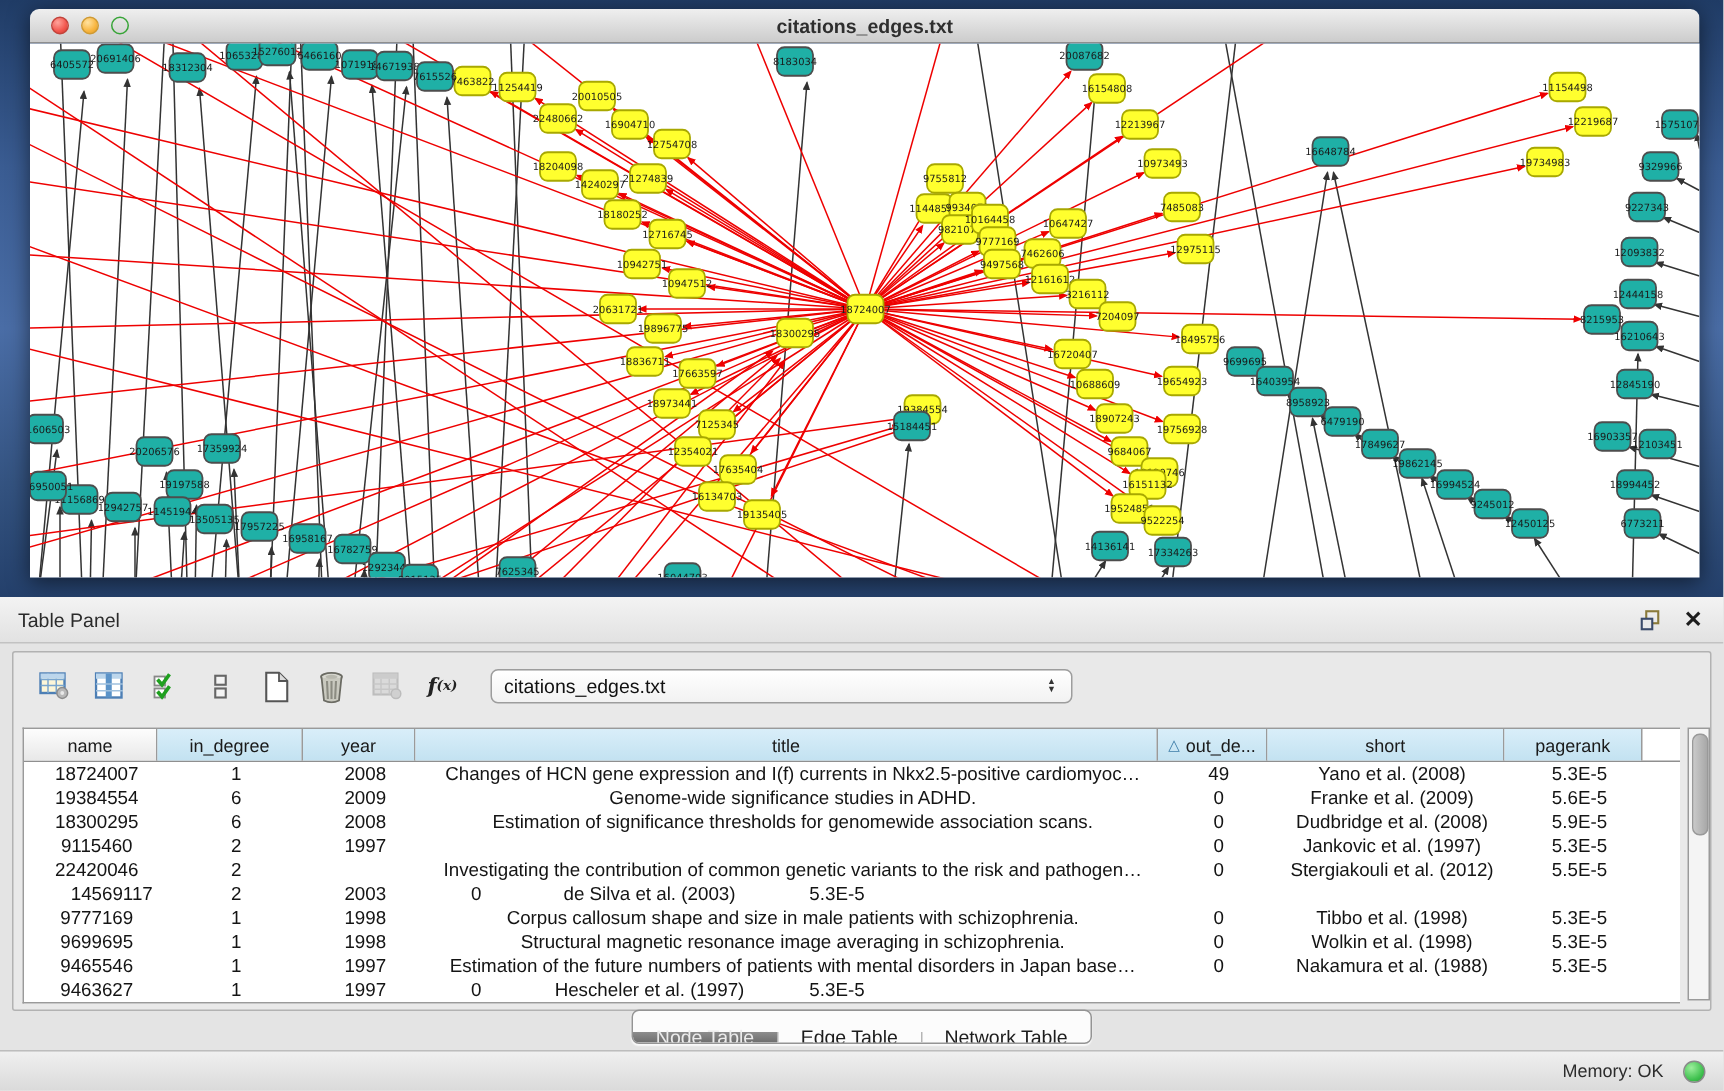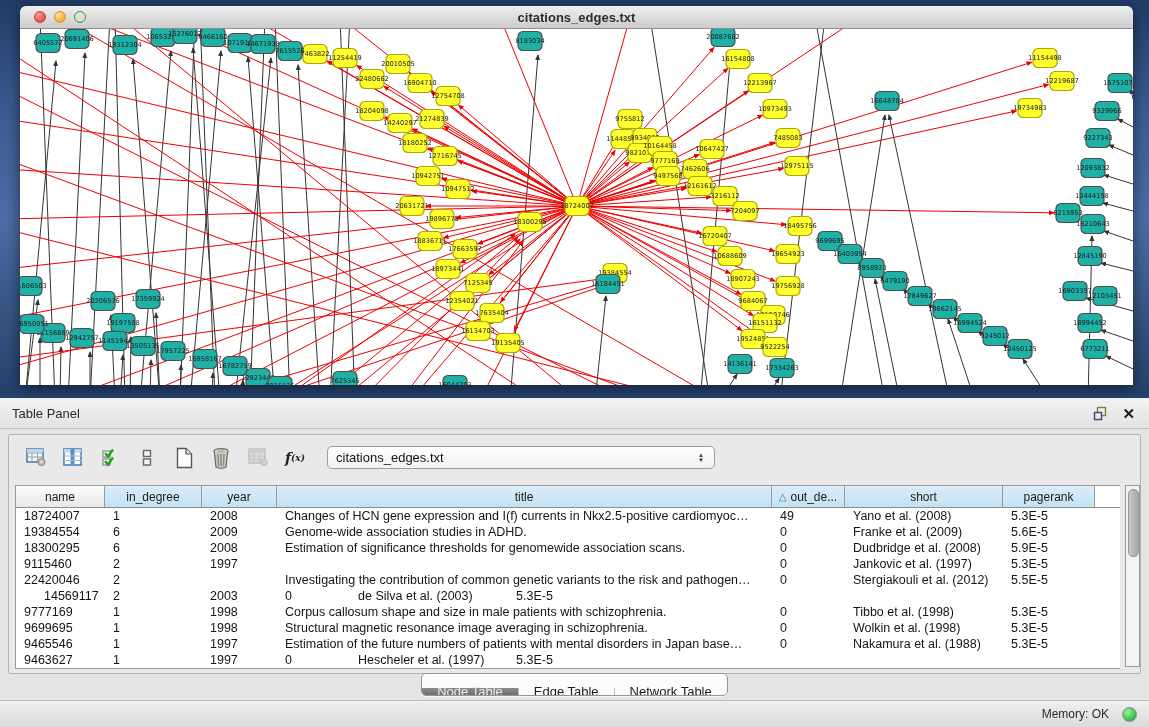--- a/index.html
+++ b/index.html
@@ -52,21 +52,21 @@
   .combo{
     margin-left:6px;width:388px;height:23px;background:linear-gradient(#ffffff,#f2f2f2);
     border:1px solid #9d9d9d;border-radius:5px;display:flex;align-items:center;
     font-size:13px;color:#111;padding:0 8px;box-sizing:border-box;
   }
   .combo-label{flex:1;}
   .combo-arrows{display:flex;flex-direction:column;line-height:5px;font-size:6px;color:#333;padding-right:2px;}
   
   .data-table{
     position:absolute;left:6px;top:50px;width:1104px;height:182px;
-    background:#fff;border:1px solid #9a9a9a;border-right:none;overflow:hidden;
+    background:#fff;border:1px solid #9a9a9a;border-right:none;overflow:hidden;text-align:center;
   }
   .thead{display:flex;height:21px;border-bottom:1px solid #8f8f8f;background:#fff;}
   .th{
     box-sizing:border-box;border-right:1px solid #9a9a9a;
     font-size:12px;color:#1a1a1a;display:flex;align-items:center;justify-content:center;
     background:linear-gradient(#d9eef9,#c3e2f1);white-space:nowrap;overflow:hidden;
   }
   .th.first{background:linear-gradient(#fdfdfd,#e8e8e8);}
   .sort-arrow{color:#3e7da8;font-size:10px;margin-right:4px;}
   .tbody{font-size:12.5px;color:#141414;}
@@ -614,21 +614,21 @@
           <div class="td" style="width: 75px;">2008</div>
           <div class="td" style="width: 495px;">Changes of HCN gene expression and I(f) currents in Nkx2.5-positive cardiomyoc…</div>
           <div class="td" style="width: 73px;">49</div>
           <div class="td" style="width: 158px;">Yano et al. (2008)</div>
           <div class="td" style="width: 92px;">5.3E-5</div>
         </div>
         <div class="tr">
           <div class="td" style="width: 89px;">19384554</div>
           <div class="td" style="width: 97px;">6</div>
           <div class="td" style="width: 75px;">2009</div>
-          <div class="td" style="width: 495px;">Genome-wide association studies in ADHD.</div>
+          <div class="td" style="width: 495px;">Genome-wide significance studies in ADHD.</div>
           <div class="td" style="width: 73px;">0</div>
           <div class="td" style="width: 158px;">Franke et al. (2009)</div>
           <div class="td" style="width: 92px;">5.6E-5</div>
         </div>
         <div class="tr">
           <div class="td" style="width: 89px;">18300295</div>
           <div class="td" style="width: 97px;">6</div>
           <div class="td" style="width: 75px;">2008</div>
           <div class="td" style="width: 495px;">Estimation of significance thresholds for genomewide association scans.</div>
           <div class="td" style="width: 73px;">0</div>

